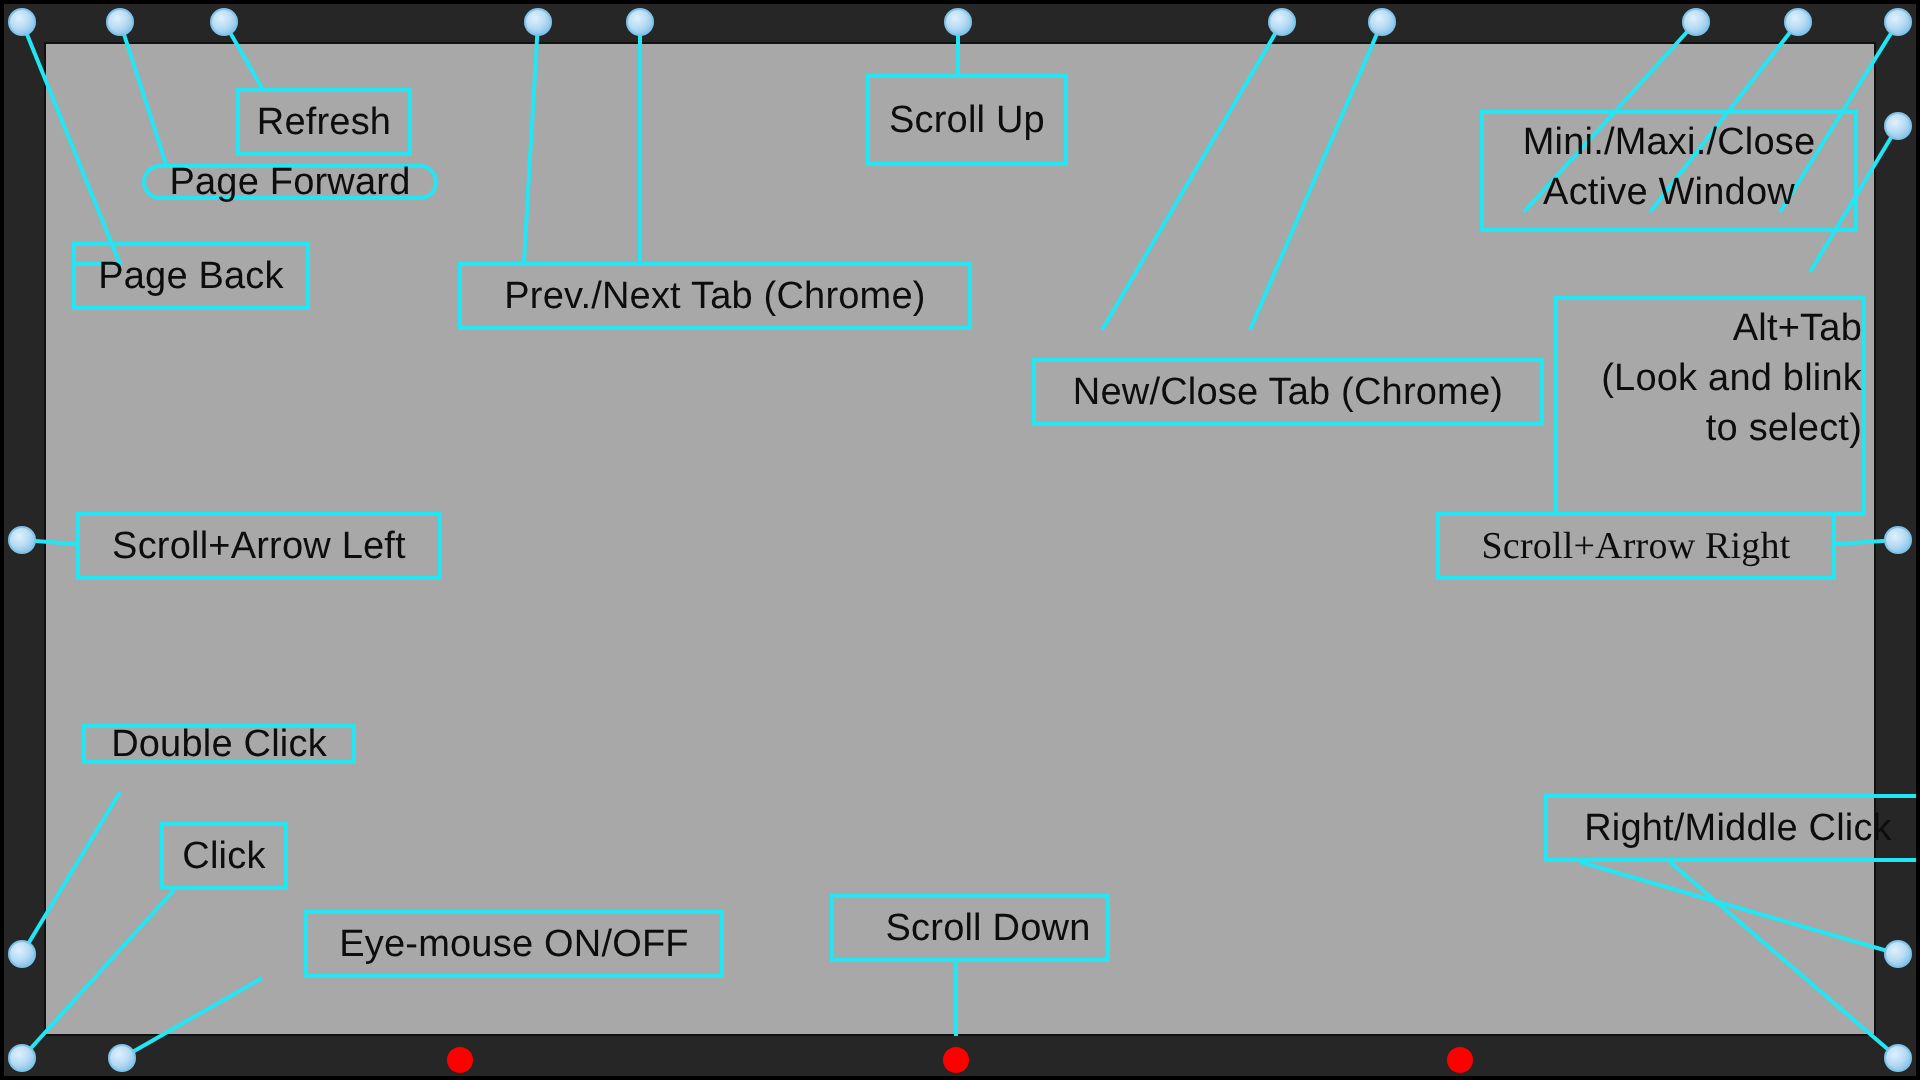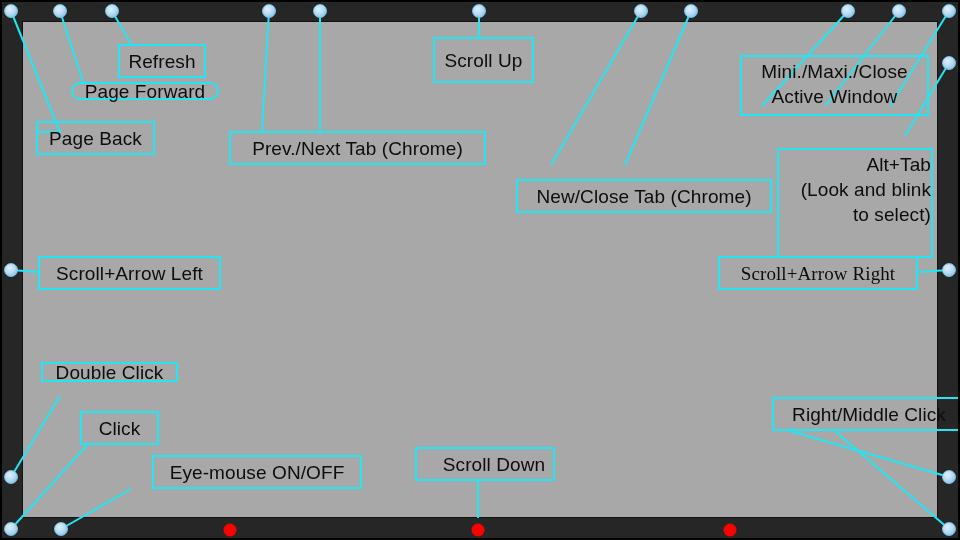--- a/index.html
+++ b/index.html
@@ -152,20 +152,20 @@
       <div class="label" style="left: 433px; top: 37px; width: 101px; height: 46px;">Scroll Up</div>
       <div class="label" style="left: 516px; top: 131px; width: 256px; height: 34px; margin-top: 48px;">New/Close Tab (Chrome)</div>
       <div class="label multi" style="left: 740px; top: 55px; width: 189px; height: 61px;">Mini./Maxi./Close
 Active Window</div>
       <div class="label multi" style="left: 777px; top: 148px; width: 156px; height: 110px; text-align: right;">Alt+Tab
 (Look and blink
 to select)</div>
       <div class="label" style="left: 38px; top: 256px; width: 183px; height: 34px;">Scroll+Arrow Left</div>
       <div class="label" style="left: 718px; top: 256px; width: 200px; height: 34px; font-family: Liberation Serif, serif;">Scroll+Arrow Right</div>
       <div class="label" style="left: 41px; top: 362px; width: 137px; height: 20px;">Double Click</div>
-      <div class="label" style="left: 80px; top: 411px; width: 79px; height: 34px;">Click</div>
+      <div class="label" style="left: 80px; top: 411px; width: 64px; height: 34px;">Click</div>
       <div class="label" style="left: 739px; top: 397px; width: 194px; height: 34px; margin-left: 33px;">Right/Middle Click</div>
       <div class="label" style="left: 126px; top: 455px; width: 210px; height: 34px; margin-left: 26px;">Eye-mouse ON/OFF</div>
       <div class="label" style="left: 415px; top: 447px; width: 140px; height: 34px; padding-left: 18px;">Scroll Down</div>
     </div>
 
   <div id="frame-outline"></div>
 </div>
 
 </body></html>

